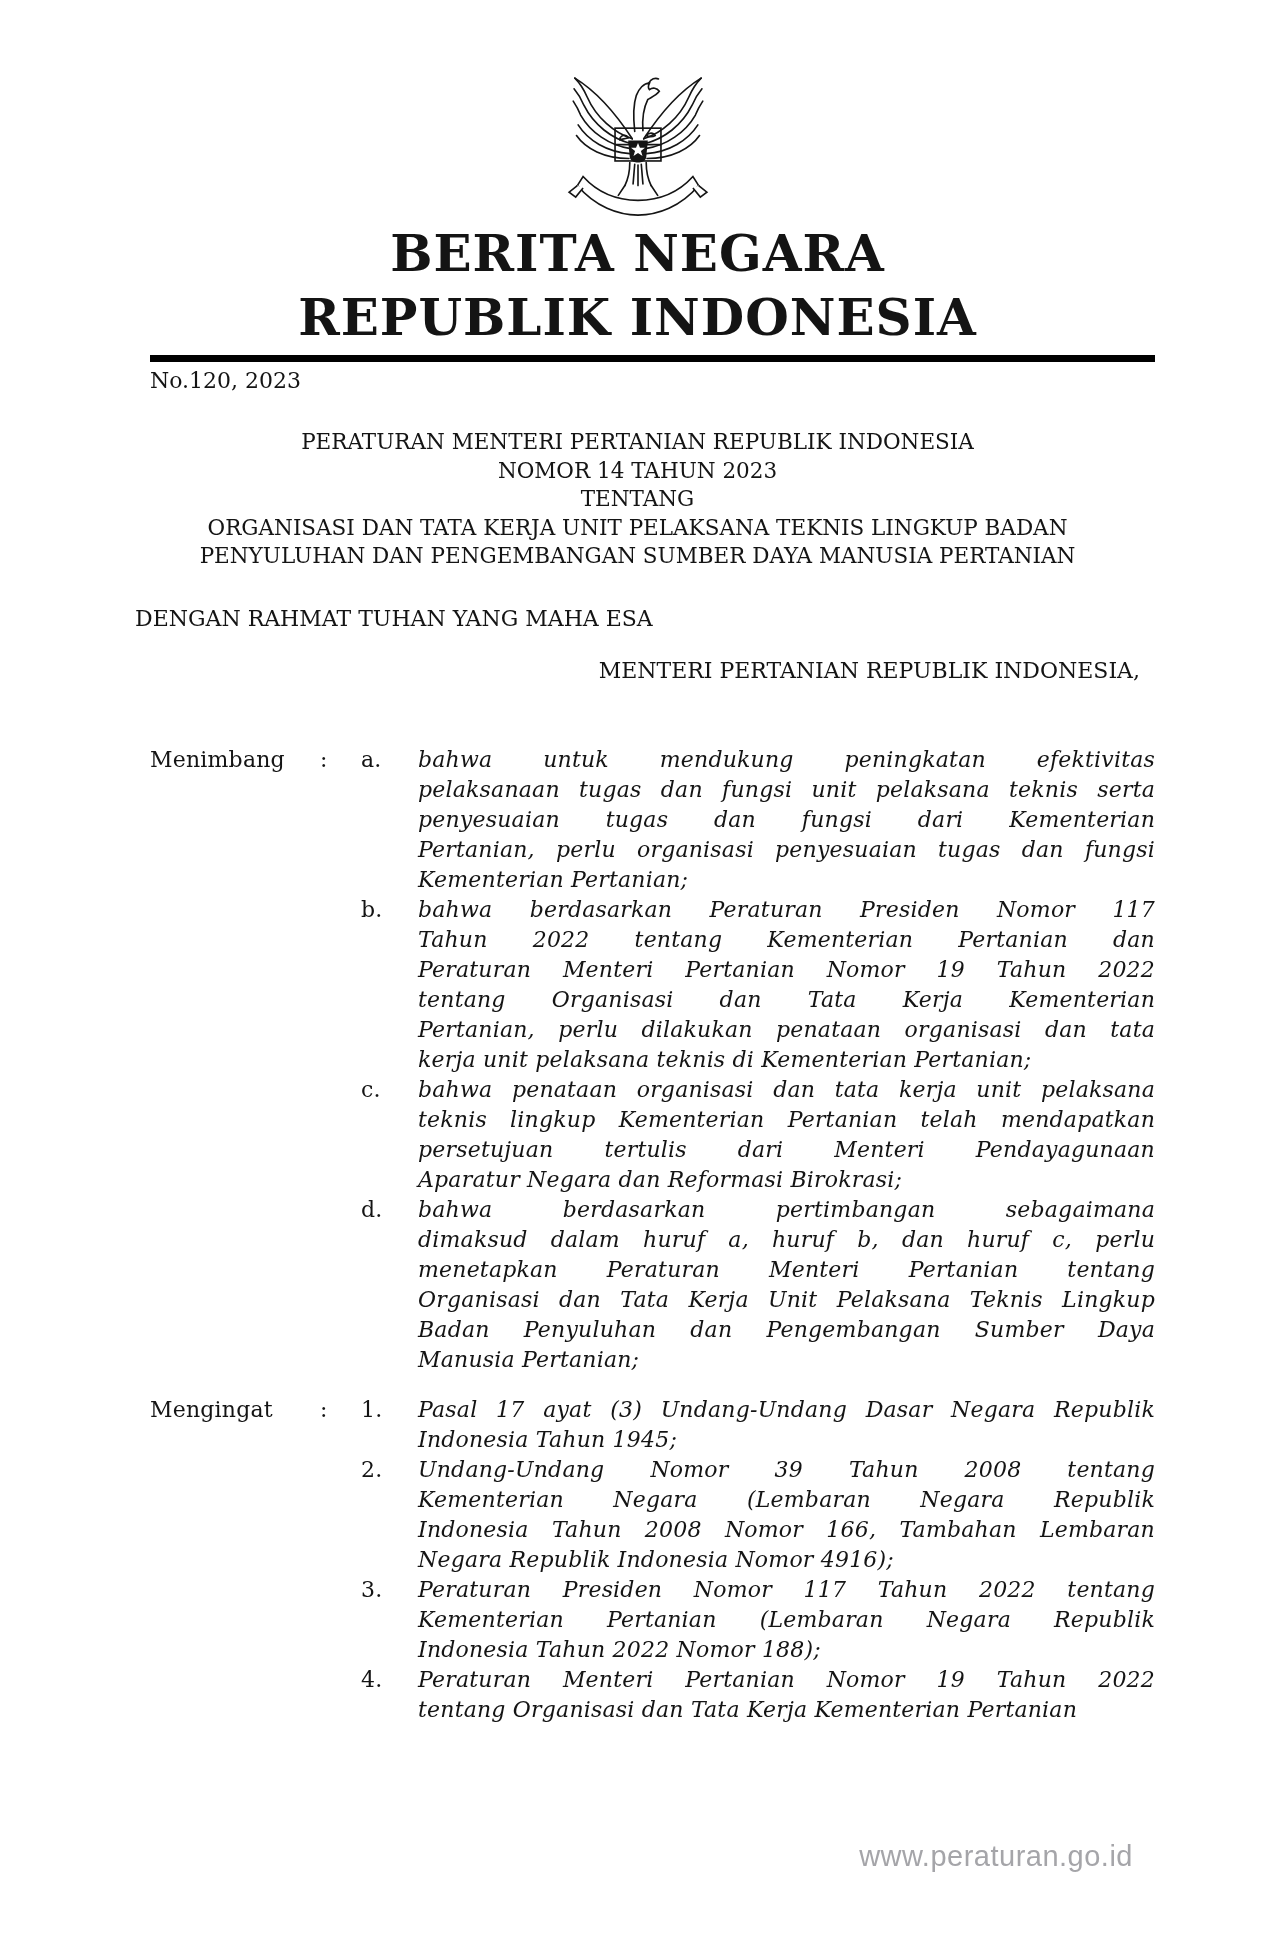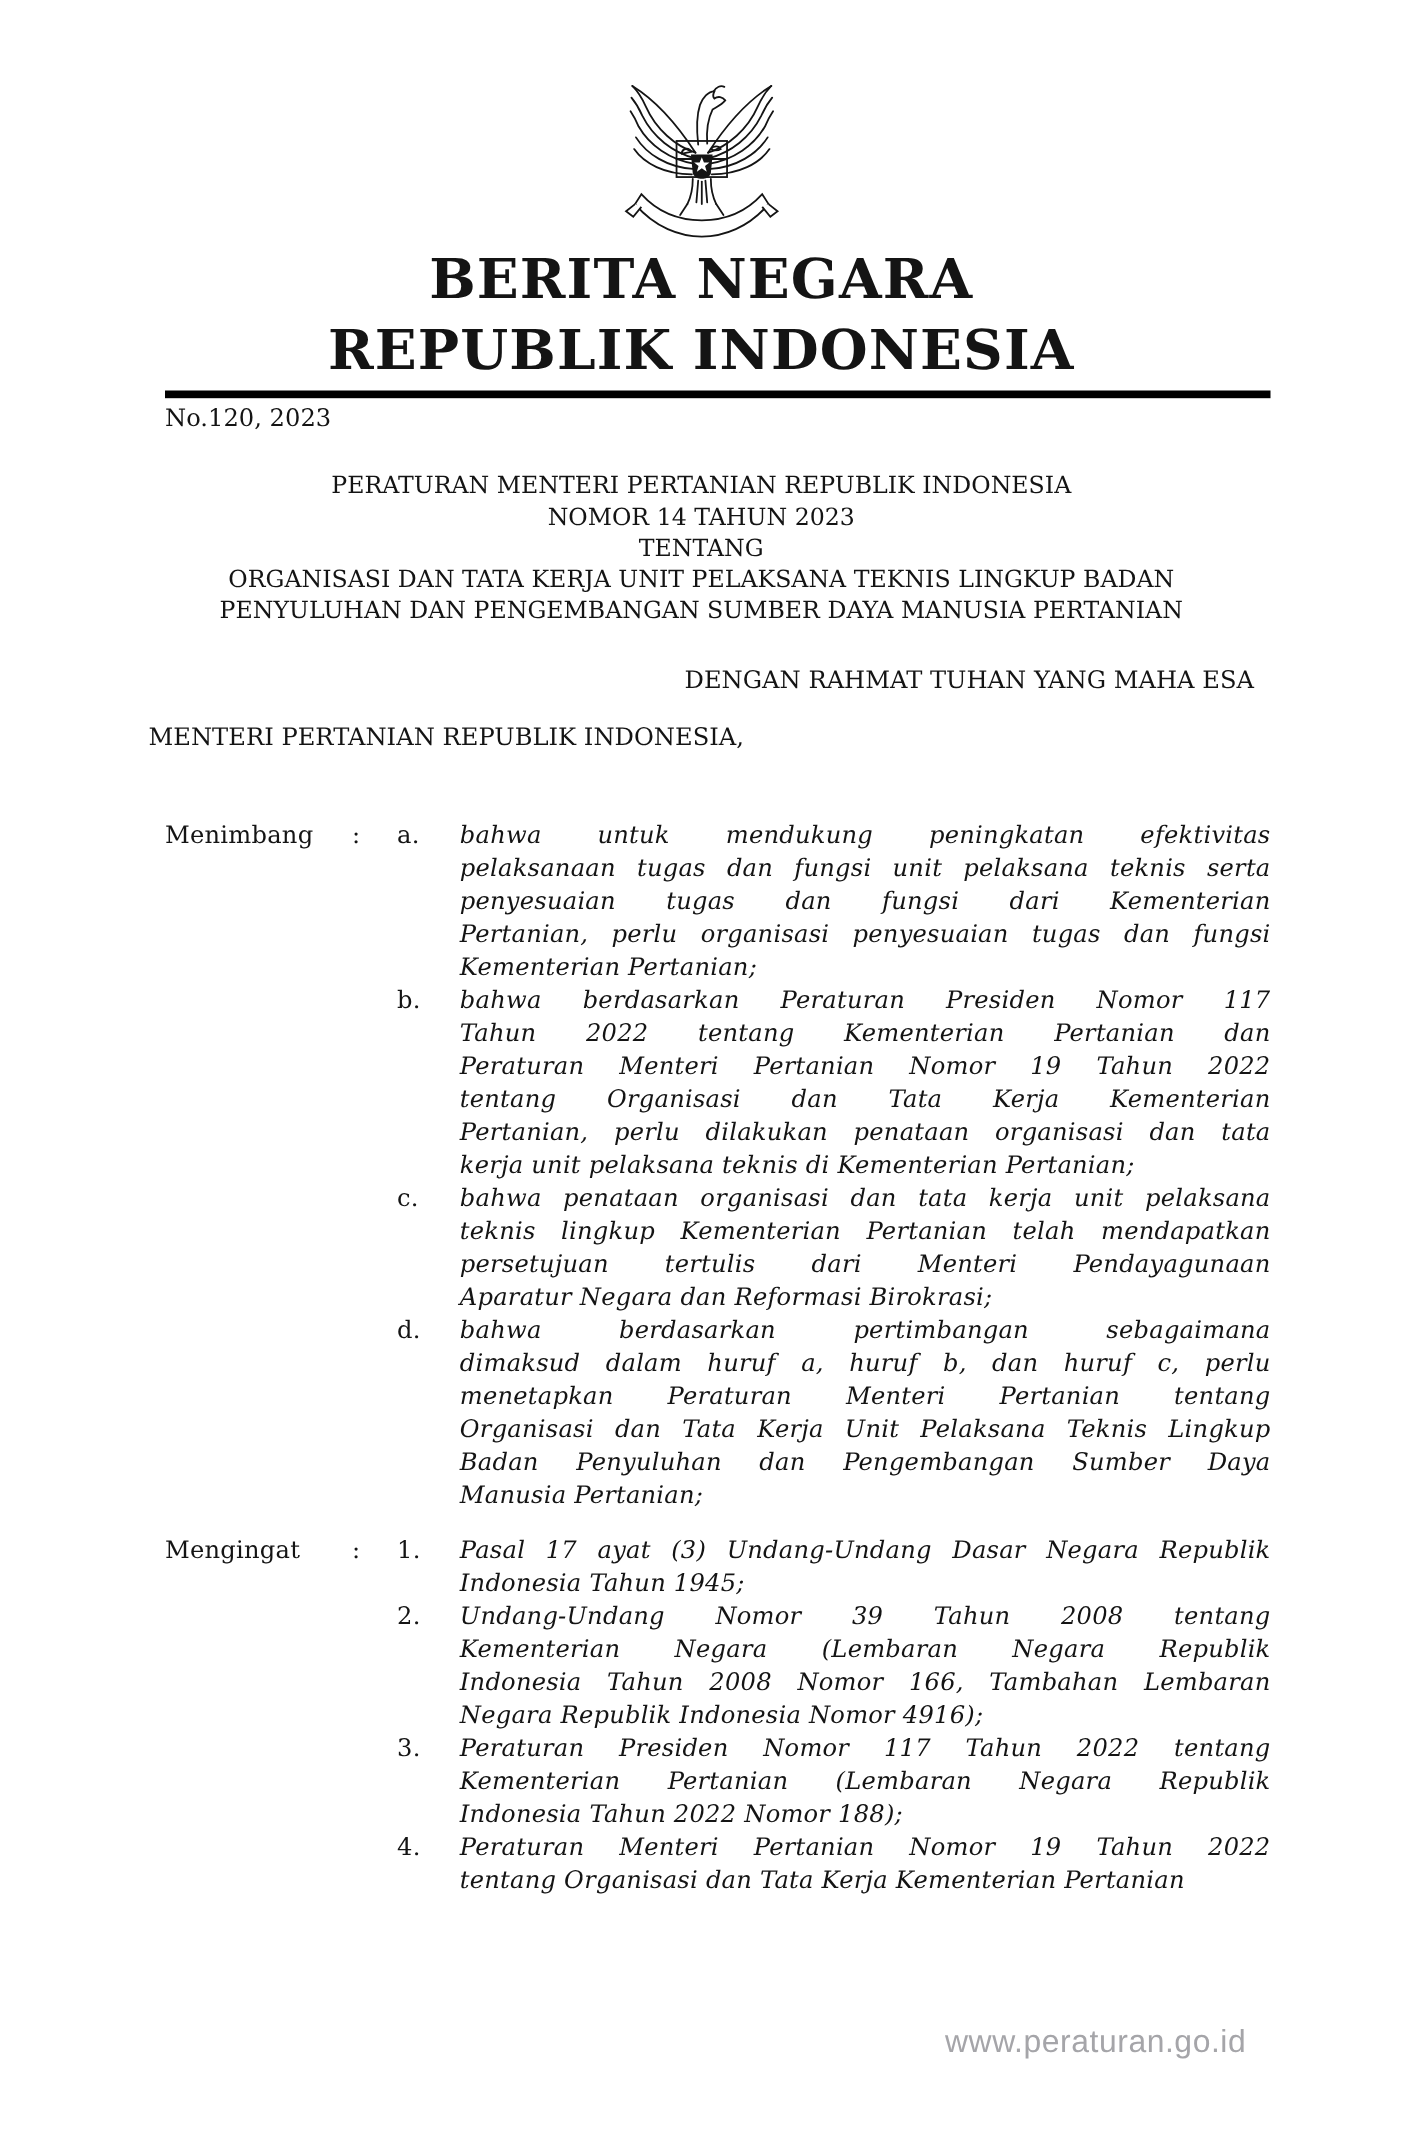--- a/index.html
+++ b/index.html
@@ -50,27 +50,27 @@
   .subject .jfull { text-align: justify; text-align-last: justify; }
   .title-block {
     margin-top: 32px;
     text-align: center;
     font-size: 21.5px;
     line-height: 28.5px;
     position: relative; left: -15px;
   }
   .invocation {
     margin-top: 35px;
-    text-align: right;
+    text-align: left;
     font-size: 22px;
     position: relative; left: -15px;
   }
   .authority {
     margin-top: 27px;
-    text-align: left;
+    text-align: right;
     font-size: 22px;
     position: relative; left: -15px;
   }
   .clause {
     display: grid;
     grid-template-columns: 170px 41px 1fr;
     font-size: 22px;
     line-height: 30px;
     letter-spacing: 0.2px;
   }

